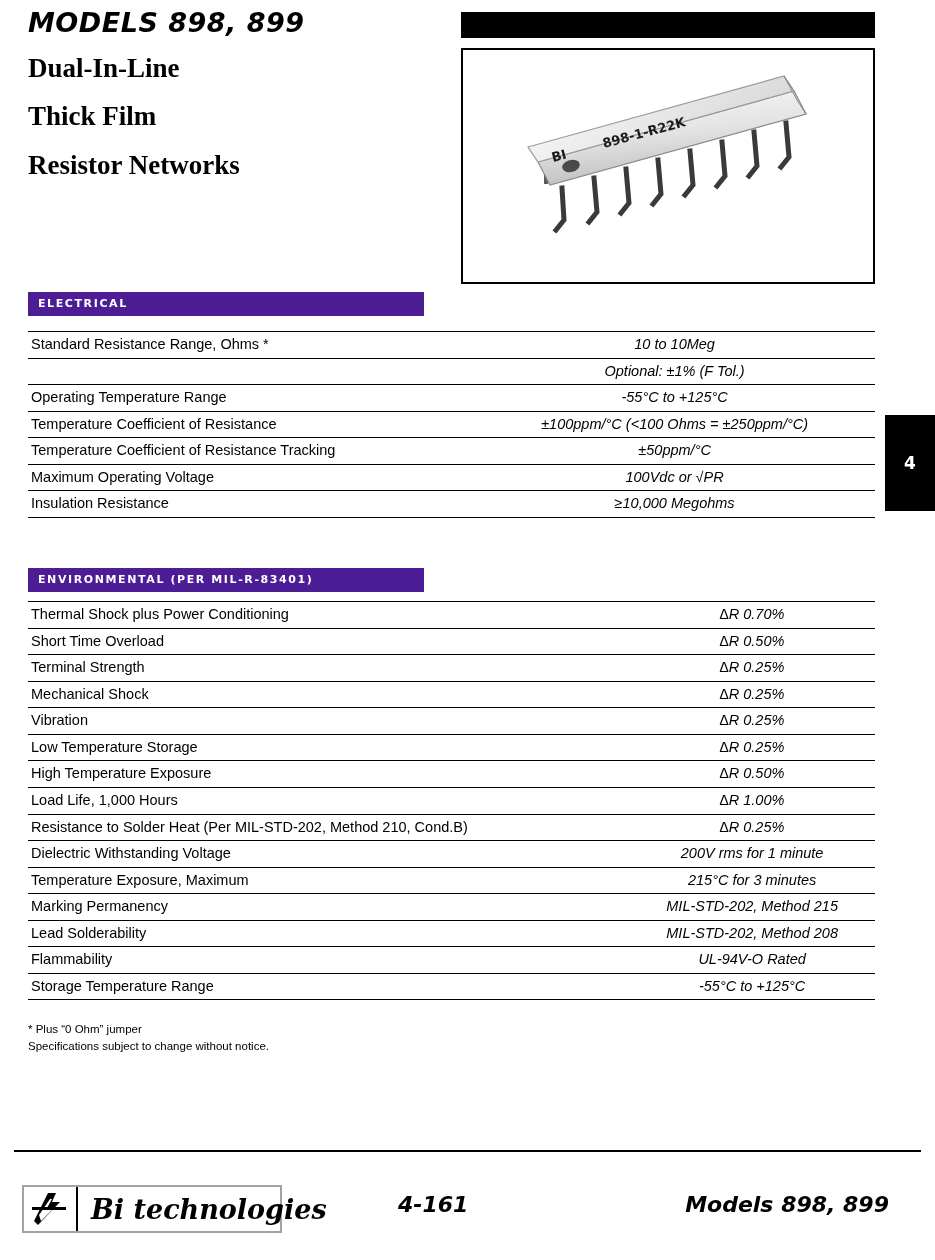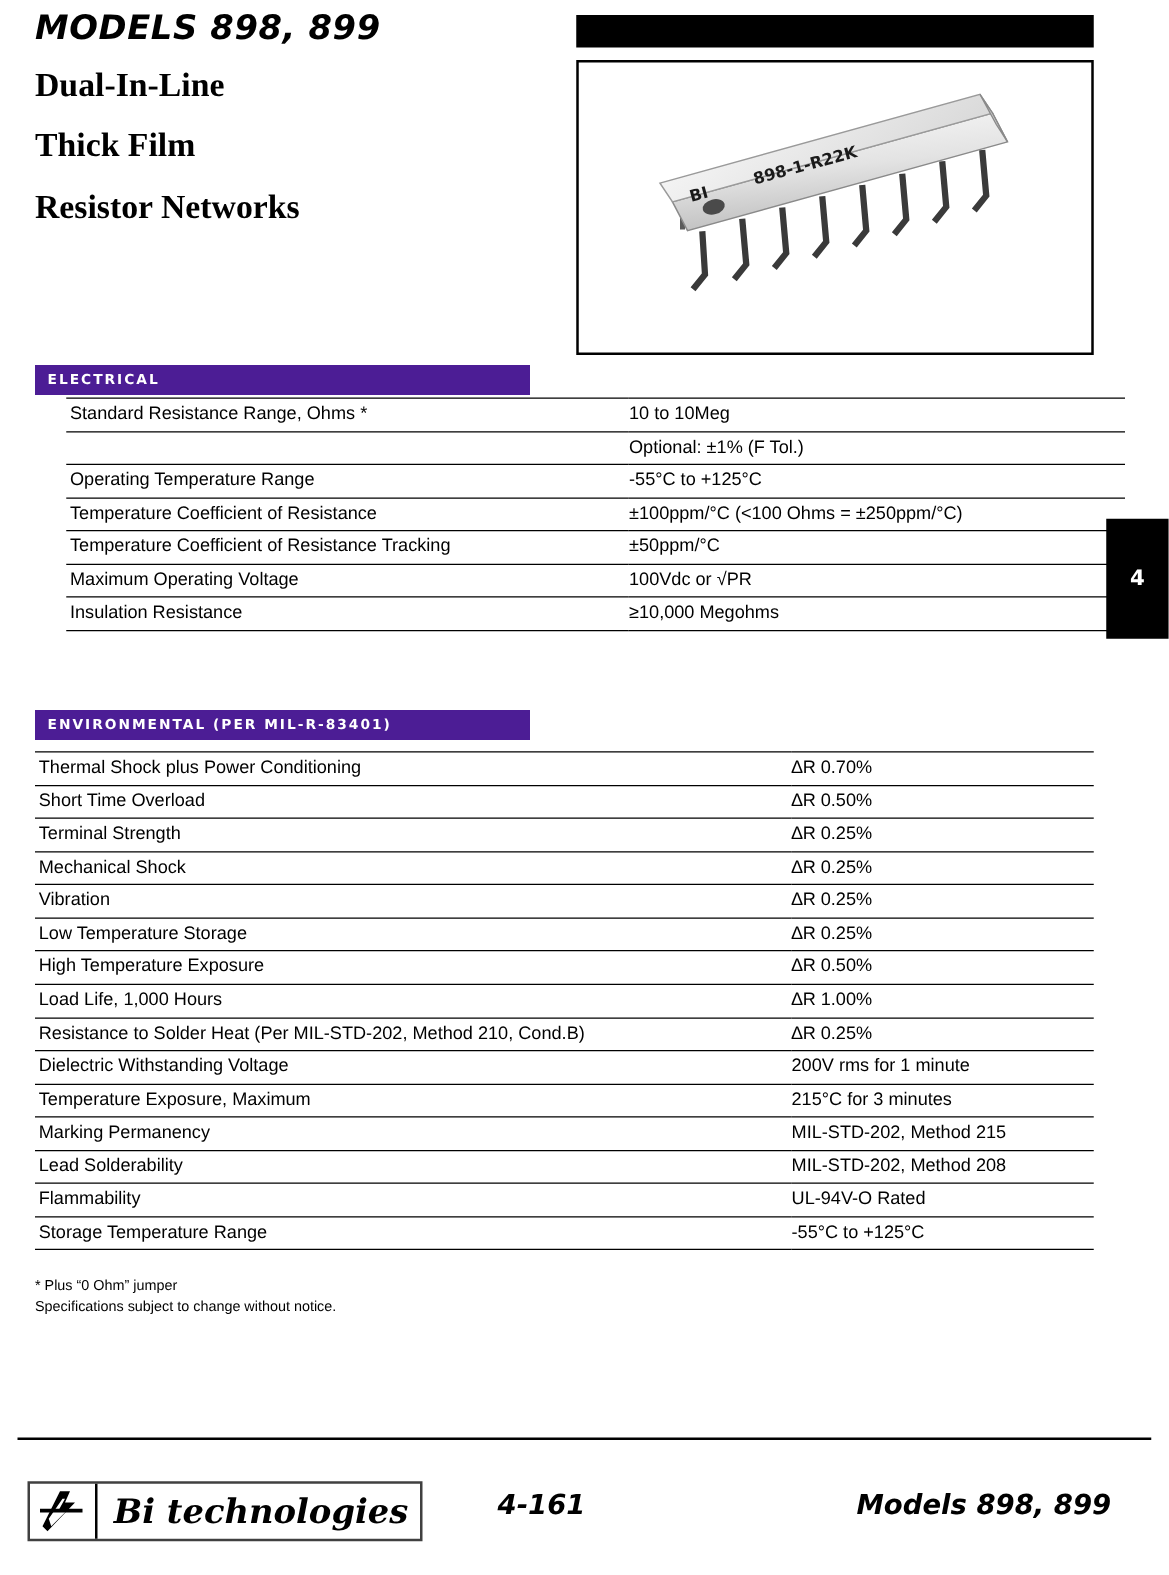--- a/index.html
+++ b/index.html
@@ -84,31 +84,31 @@
   #sec-environmental { left: 28px; top: 568px; width: 396px; height: 24px; }
 
   
   .spec-table {
     position: absolute;
     left: 28px;
     width: 847px;
     border-collapse: collapse;
     font-size: 14.5px;
   }
-  #table-electrical { top: 318px; margin-left: 25px; }
+  #table-electrical { top: 331px; }
   #table-environmental { top: 601px; }
 
   .spec-table td {
     border-bottom: 1px solid #000000;
     padding: 3px 0 3px 0;
     vertical-align: top;
     line-height: 1.35;
   }
   .spec-table td.label { text-align: left; padding-left: 3px; }
-  .spec-table td.value { text-align: left; padding-right: 4px; white-space: nowrap; }
+  .spec-table td.value { text-align: center; padding-right: 4px; white-space: nowrap; font-style: italic; }
   .spec-table tr.no-rule td { border-bottom: none; }
   .spec-table tr.first-row td { border-top: 1px solid #000000; }
 
   
   .footnotes {
     position: absolute;
     left: 28px;
     top: 1021px;
     width: 500px;
     font-size: 11.5px;
@@ -138,23 +138,23 @@
     left: 14px;
     top: 1150px;
     width: 907px;
     height: 2px;
     background: #000000;
   }
   .logo-box {
     position: absolute;
     left: 22px;
     top: 1185px;
-    width: 316px;
+    width: 260px;
     height: 48px;
-    border: 2px solid #404040;
+    border: 2px solid #a3a3a3;
     box-sizing: border-box;
     display: flex;
     align-items: center;
   }
   .logo-mark {
     width: 52px;
     height: 100%;
     border-right: 2px solid #000000;
     position: relative;
     flex: none;

